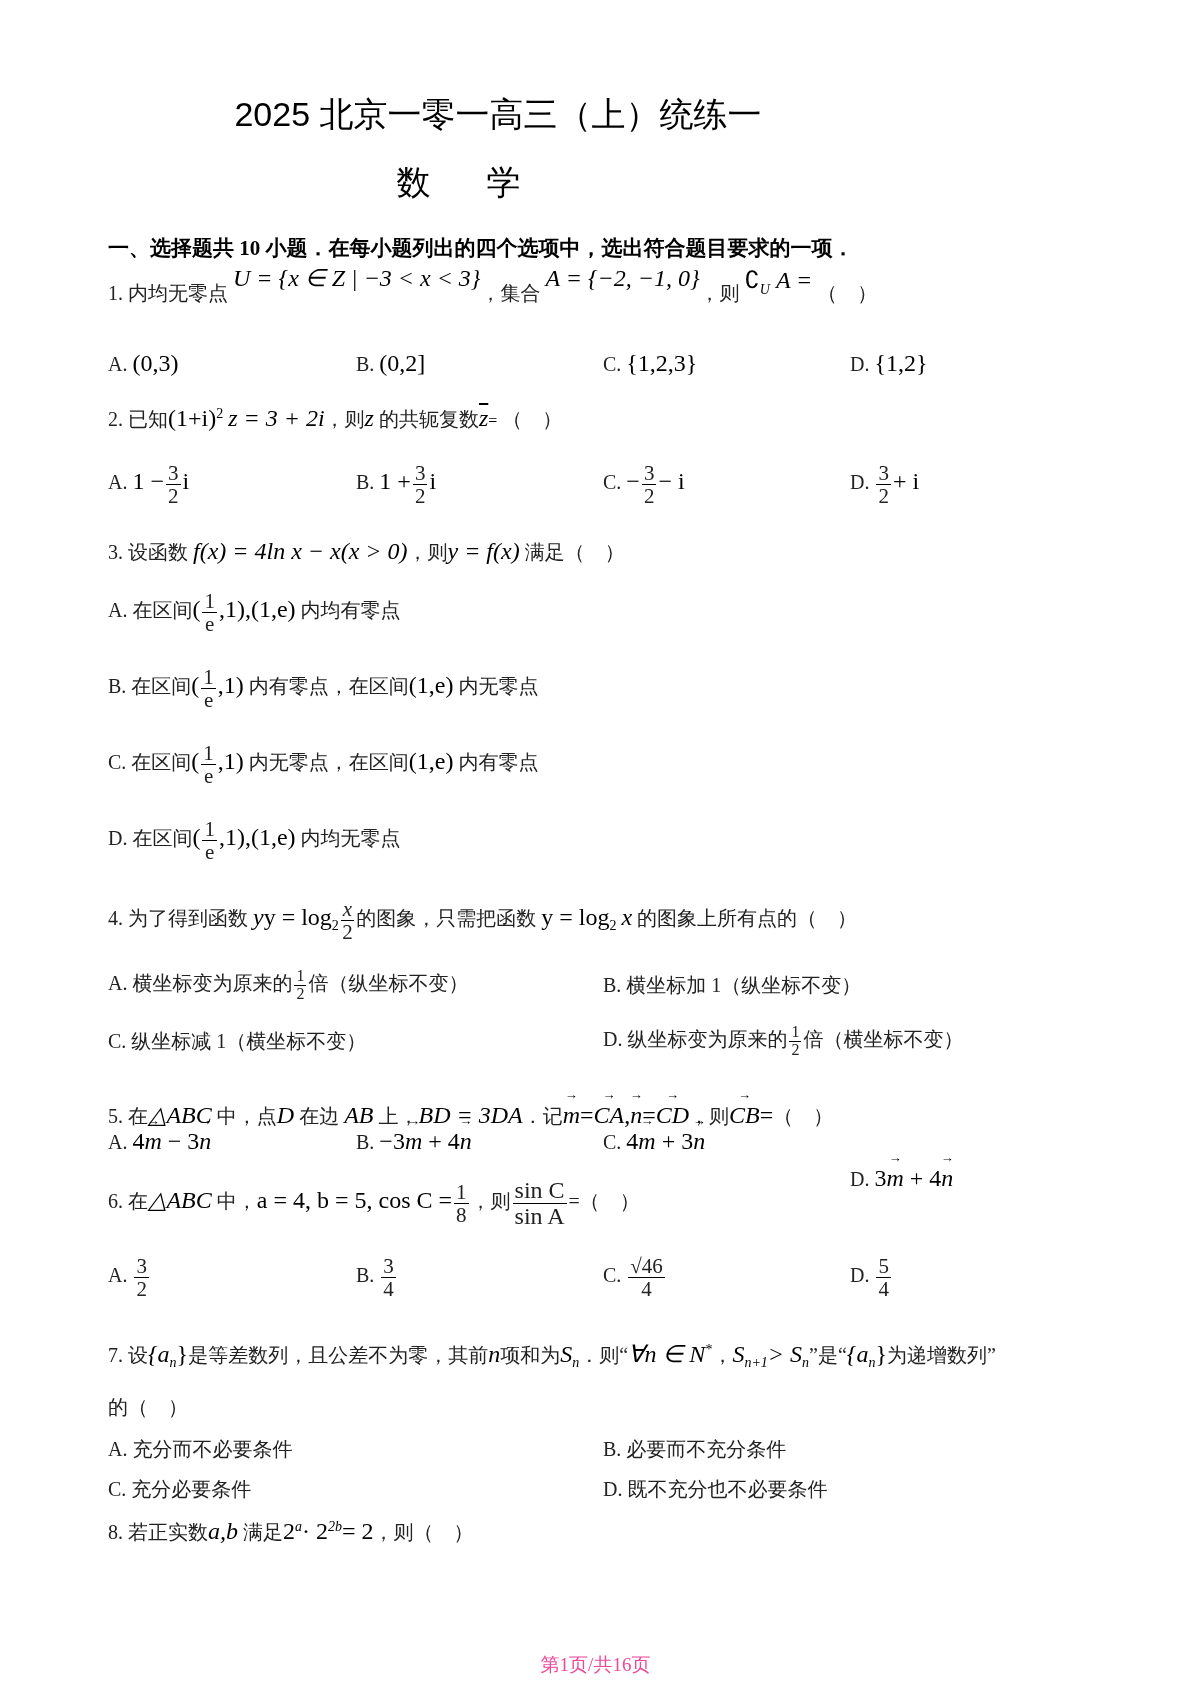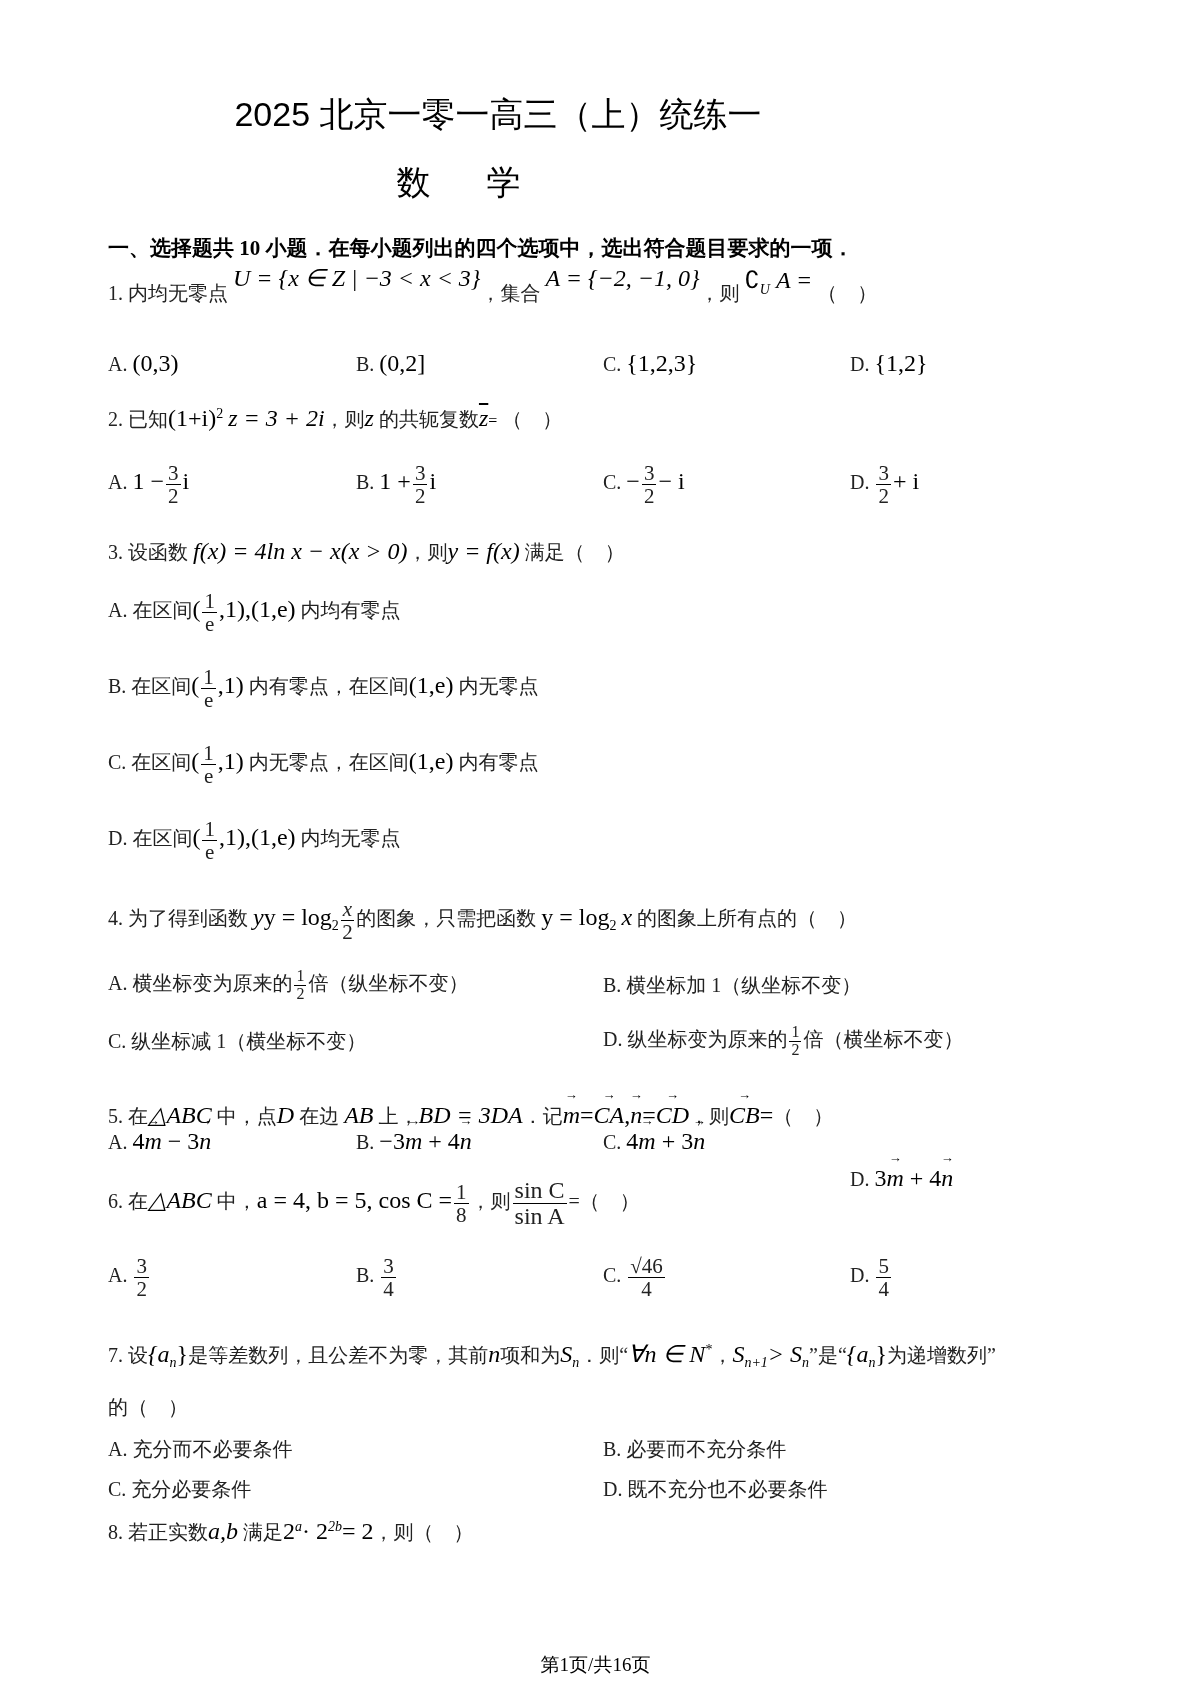--- a/index.html
+++ b/index.html
@@ -15,21 +15,21 @@
   .m { font-family: "Liberation Serif", serif; font-size: 24px; color: #000; }
   .mi { font-style: italic; }
   .frac { display: inline-flex; flex-direction: column; align-items: center; vertical-align: middle; font-size: 21px; line-height: 1.05; margin: 0 2px; }
   .frac .num { border-bottom: 1.3px solid #000; padding: 0 2px; }
   .frac.big { font-size: 24px; }
   .sup { font-size: 14px; vertical-align: super; }
   .sub { font-size: 14px; vertical-align: sub; }
   .vec { position: relative; display: inline-block; font-style: italic; }
   .vec::before { content: "→"; position: absolute; left: 50%; transform: translateX(-50%); top: -15px; font-size: 13px; font-style: normal; }
   .over { text-decoration: overline; }
-  .footer { left: 0; width: 1191px; text-align: center; top: 1652px; font-size: 19px; color: #000000; }
+  .footer { left: 0; width: 1191px; text-align: center; top: 1652px; font-size: 19px; color: #ec4899; }
   .opt { font-size: 20px; color: #222; }
 </style>
 </head>
 <body>
 
 <div class="abs title">2025 北京一零一高三（上）统练一</div>
 <div class="abs subject">数学</div>
 <div class="abs section">一、选择题共 10 小题．在每小题列出的四个选项中，选出符合题目要求的一项．</div>
 
 <div class="abs q" style="left:108px; top:278px;">

